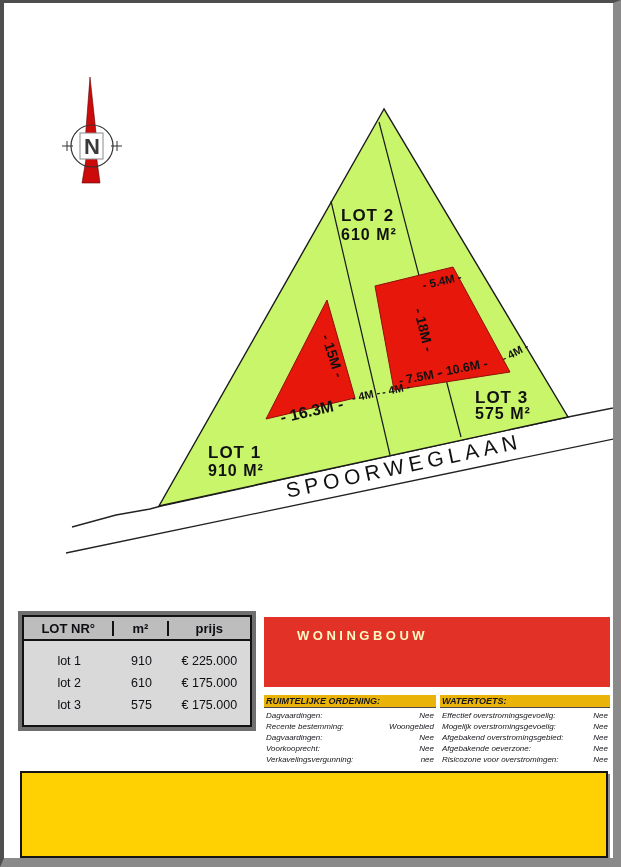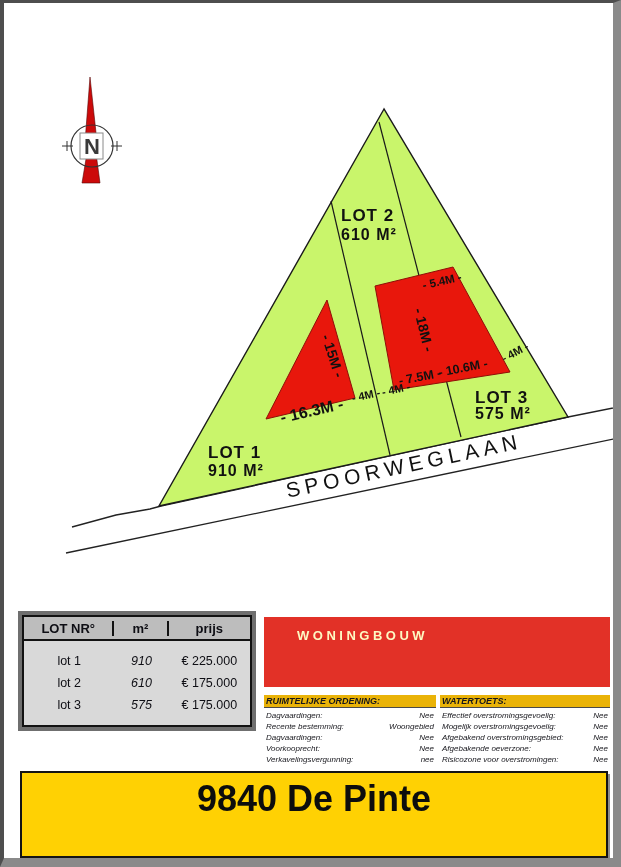--- a/index.html
+++ b/index.html
@@ -20,21 +20,21 @@
     box-sizing:border-box;color:#0e0e14;
   }
   .pt-header{display:flex;height:22px;background:#bdbdbd;border-bottom:2px solid #121212;
     font-weight:bold;font-size:13px;align-items:center;text-align:center;}
   .pt-h{box-sizing:border-box;}
   .pt-h1{width:40%;border-right:2px solid #121212;}
   .pt-h2{width:24%;border-right:2px solid #121212;}
   .pt-h3{width:36%;}
   .pt-body{padding-top:9px;}
   .pt-row{display:flex;height:22px;font-size:12.5px;align-items:center;text-align:center;}
-  .pt-c1{width:40%;}.pt-c2{width:24%;font-style:italic;}.pt-c3{width:36%;}
+  .pt-c1{width:40%;}.pt-c2{width:24%;}.pt-c3{width:36%;}
 
   
   .logo{
     position:absolute;left:260px;top:614px;width:346px;height:70px;
     background:#e23127;color:#fef9c3;box-sizing:border-box;padding:11px 0 0 33px;
   }
   .logo .l1{font-size:13px;font-weight:bold;letter-spacing:3.5px;}
   .logo .l2{font-size:31px;font-weight:bold;letter-spacing:2px;margin-top:2px;}
 
   
@@ -177,16 +177,15 @@
       <span>Afgebakende oeverzone:</span>
       <span>Nee</span>
     </div>
     <div class="row">
       <span>Risicozone voor overstromingen:</span>
       <span>Nee</span>
     </div>
   </div>
 
   <div class="banner">
-    <div class="b1">9840 De Pinte</div>
   </div>
 
 </div>
 
 </body></html>

